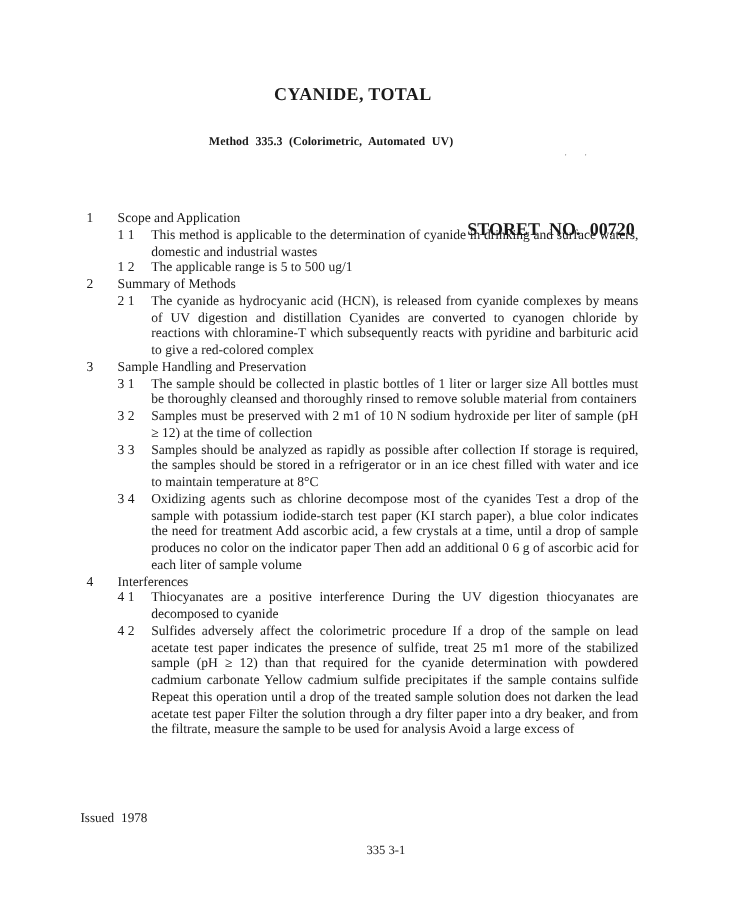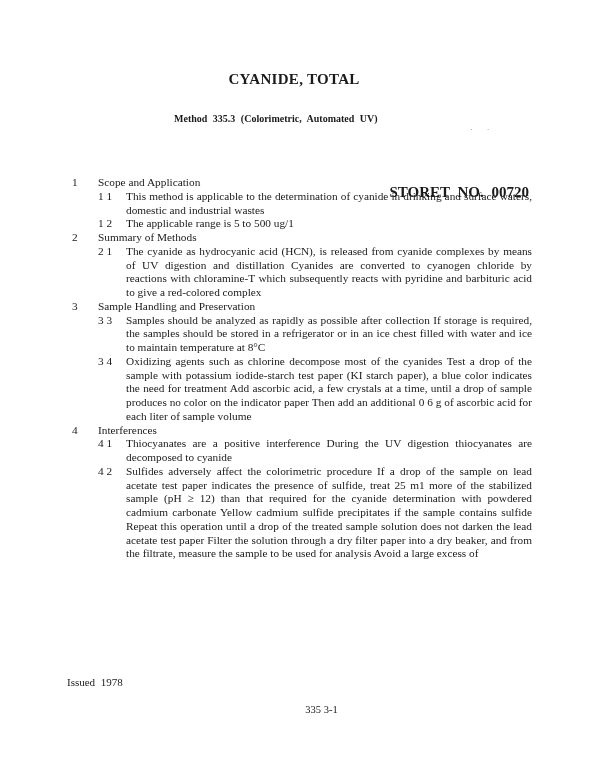--- a/index.html
+++ b/index.html
@@ -51,20 +51,28 @@
     <div class="sub">
       <span class="sub-num">2 1</span>
       <div class="sub-text">The cyanide as hydrocyanic acid (HCN), is released from cyanide complexes by means of UV digestion and distillation  Cyanides are converted to cyanogen chloride by reactions with chloramine-T which subsequently reacts with pyridine and barbituric acid to give a red-colored complex</div>
     </div>
 
     <div class="sec">
       <span class="sec-num">3</span>
       <div class="sec-title">Sample Handling and Preservation</div>
     </div>
     <div class="sub">
+      <span class="sub-num">3 1</span>
+      <div class="sub-text">The sample should be collected in plastic bottles of 1 liter or larger size  All bottles must be thoroughly cleansed and thoroughly rinsed to remove soluble material from containers</div>
+    </div>
+    <div class="sub">
+      <span class="sub-num">3 2</span>
+      <div class="sub-text">Samples must be preserved with 2 m1 of 10 N sodium hydroxide per liter of sample (pH ≥ 12) at the time of collection</div>
+    </div>
+    <div class="sub">
       <span class="sub-num">3 3</span>
       <div class="sub-text">Samples should be analyzed as rapidly as possible after collection  If storage is required, the samples should be stored in a refrigerator or in an ice chest filled with water and ice to maintain temperature at 8°C</div>
     </div>
     <div class="sub">
       <span class="sub-num">3 4</span>
       <div class="sub-text">Oxidizing agents such as chlorine decompose most of the cyanides  Test a drop of the sample with potassium iodide-starch test paper (KI starch paper), a blue color indicates the need for treatment  Add ascorbic acid, a few crystals at a time, until a drop of sample produces no color on the indicator paper  Then add an additional 0 6 g of ascorbic acid for each liter of sample volume</div>
     </div>
 
     <div class="sec">
       <span class="sec-num">4</span>

